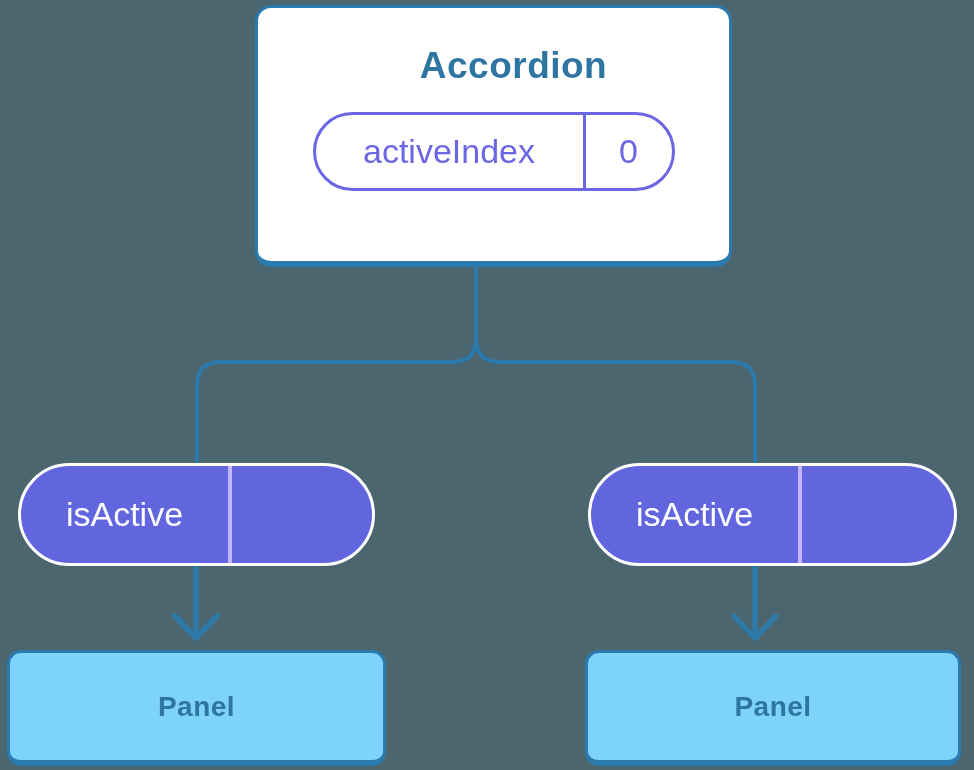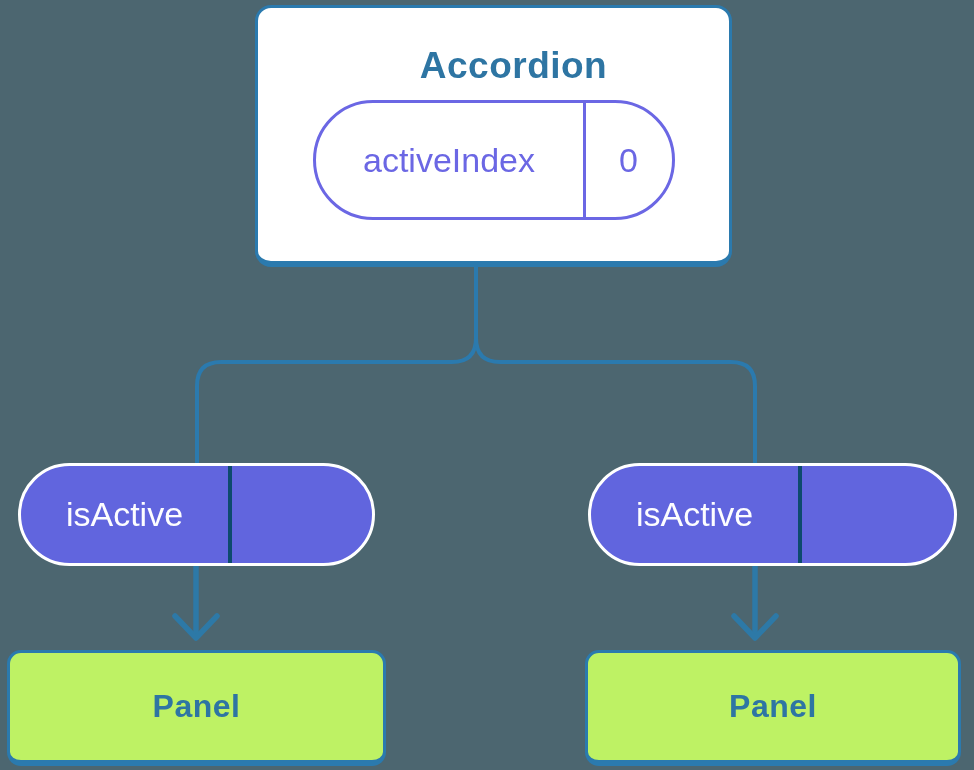--- a/index.html
+++ b/index.html
@@ -41,22 +41,22 @@
     margin-top: 36px;
     font-size: 37px;
     line-height: 44px;
     font-weight: 600;
     color: #2e75a3;
     letter-spacing: 0.5px;
     padding-left: 40px;
   }
   .state-pill {
     width: 362px;
-    height: 120px;
-    margin: 12px auto 0;
+    height: 79px;
+    margin: 24px auto 0;
     box-sizing: border-box;
     border: 3px solid #6b67e4;
     border-radius: 60px;
     display: flex;
     overflow: hidden;
     background: #ffffff;
     color: #6b67e4;
     font-size: 34px;
   }
   .state-pill .pill-key {
@@ -83,47 +83,47 @@
     border: 3px solid #ffffff;
     border-radius: 60px;
     display: flex;
     overflow: hidden;
     color: #fdfdff;
     font-size: 34px;
   }
   .prop-pill .pill-key {
     width: 211px;
     box-sizing: border-box;
-    border-right: 4px solid #0c4a6e;
+    border-right: 4px solid #c4b5fd;
     display: flex;
     align-items: center;
     justify-content: center;
   }
   .prop-pill .pill-val {
     flex: 1;
     display: flex;
     align-items: center;
     justify-content: center;
   }
   .prop-pill.pill-left  { left: 18px;  width: 357px; }
   .prop-pill.pill-right { left: 588px; width: 369px; }
   
   .panel-card {
     position: absolute;
     top: 650px;
     height: 116px;
     box-sizing: border-box;
-    background: #bef264;
+    background: #7dd3fc;
     border: 3px solid #2b7aae;
     border-bottom-width: 6px;
     border-radius: 14px;
     display: flex;
     align-items: center;
     justify-content: center;
-    font-size: 32px;
+    font-size: 28px;
     font-weight: 600;
     color: #2e75a3;
     letter-spacing: 0.5px;
   }
   .panel-card.panel-left  { left: 7px;   width: 379px; }
   .panel-card.panel-right { left: 585px; width: 376px; }
 </style>
 </head>
 <body>
 

